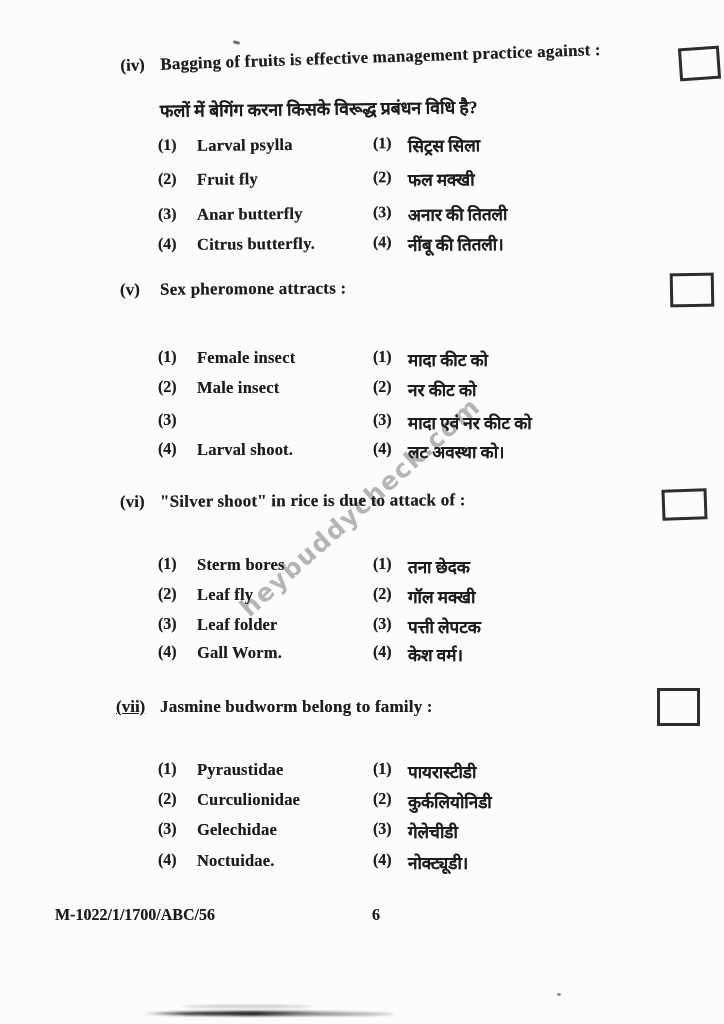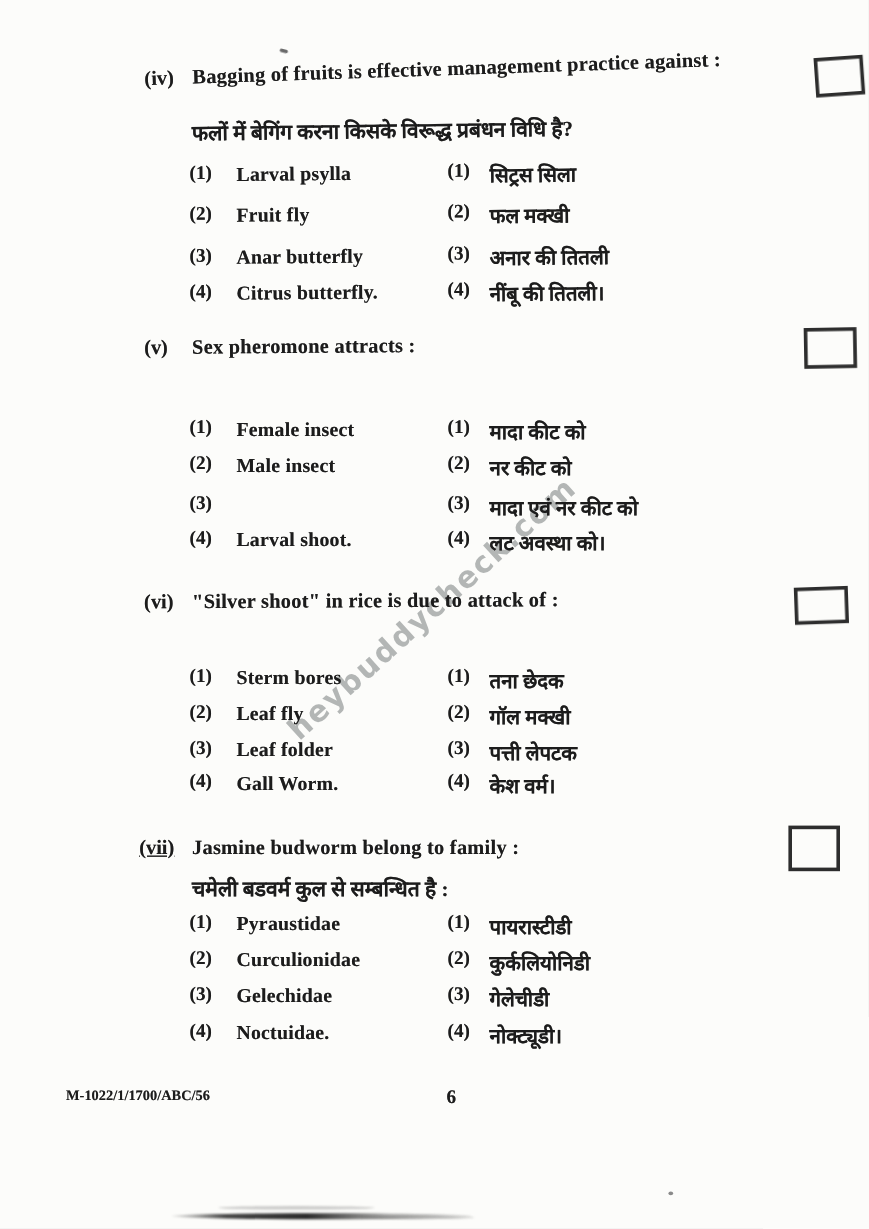--- a/index.html
+++ b/index.html
@@ -27,21 +27,21 @@
   .mbox{position:absolute; border:3px solid #2d2d2d; background:transparent; filter:blur(.3px);}
   
   .watermark{
     position:absolute; left:360px; top:507px;
     transform:translate(-50%,-50%) rotate(-42deg);
     font-family:"DejaVu Sans", sans-serif; font-weight:bold;
     font-size:25px; letter-spacing:1.5px;
     color:rgba(134,139,139,.62); white-space:nowrap;
   }
   
-  .footer-code{position:absolute; left:55px; top:906px; font-size:12px; font-weight:bold;}
+  .footer-code{position:absolute; left:55px; top:906px; font-size:16px; font-weight:bold;}
   .page-num{position:absolute; left:372px; top:906px; font-size:16px; font-weight:bold;}
   
   .smudge-a{position:absolute; left:143px; top:1011px; width:250px; height:5px; border-radius:50%;
     background:linear-gradient(to right, rgba(60,60,60,.08), rgba(25,25,25,.8) 18%, rgba(20,20,20,.9) 45%, rgba(70,70,70,.45) 72%, rgba(110,110,110,.12));
     filter:blur(1.1px);}
   .smudge-b{position:absolute; left:182px; top:1005px; width:130px; height:3px; border-radius:50%;
     background:rgba(90,90,90,.3); filter:blur(1px);}
   .smudge-c{position:absolute; left:300px; top:1013px; width:95px; height:3px; border-radius:50%;
     background:rgba(80,80,80,.25); filter:blur(1px);}
   .speck-top{position:absolute; left:233px; top:41px; width:7px; height:3px; background:#6a6a6a;
@@ -155,21 +155,20 @@
       <span class="o-hn">(4)</span>
       <span class="o-hi hindi">केश वर्म।</span>
     </div>
   </div>
 
   <div class="q" style="top:697px; height:190px;">
     <div class="q-head">
       <span class="q-num" style="left:-4px;text-decoration:underline;">(vii)</span>
       <span class="q-en">Jasmine budworm belong to family :</span>
     </div>
-    <div class="q-hi hindi" style="top:31px;">चमेली बडवर्म कुल से सम्बन्धित है :</div>
     <div class="row" style="top:63px;">
       <span class="o-num">(1)</span>
       <span class="o-en">Pyraustidae</span>
       <span class="o-hn">(1)</span>
       <span class="o-hi hindi">पायरास्टीडी</span>
     </div>
     <div class="row" style="top:93px;">
       <span class="o-num">(2)</span>
       <span class="o-en">Curculionidae</span>
       <span class="o-hn">(2)</span>

